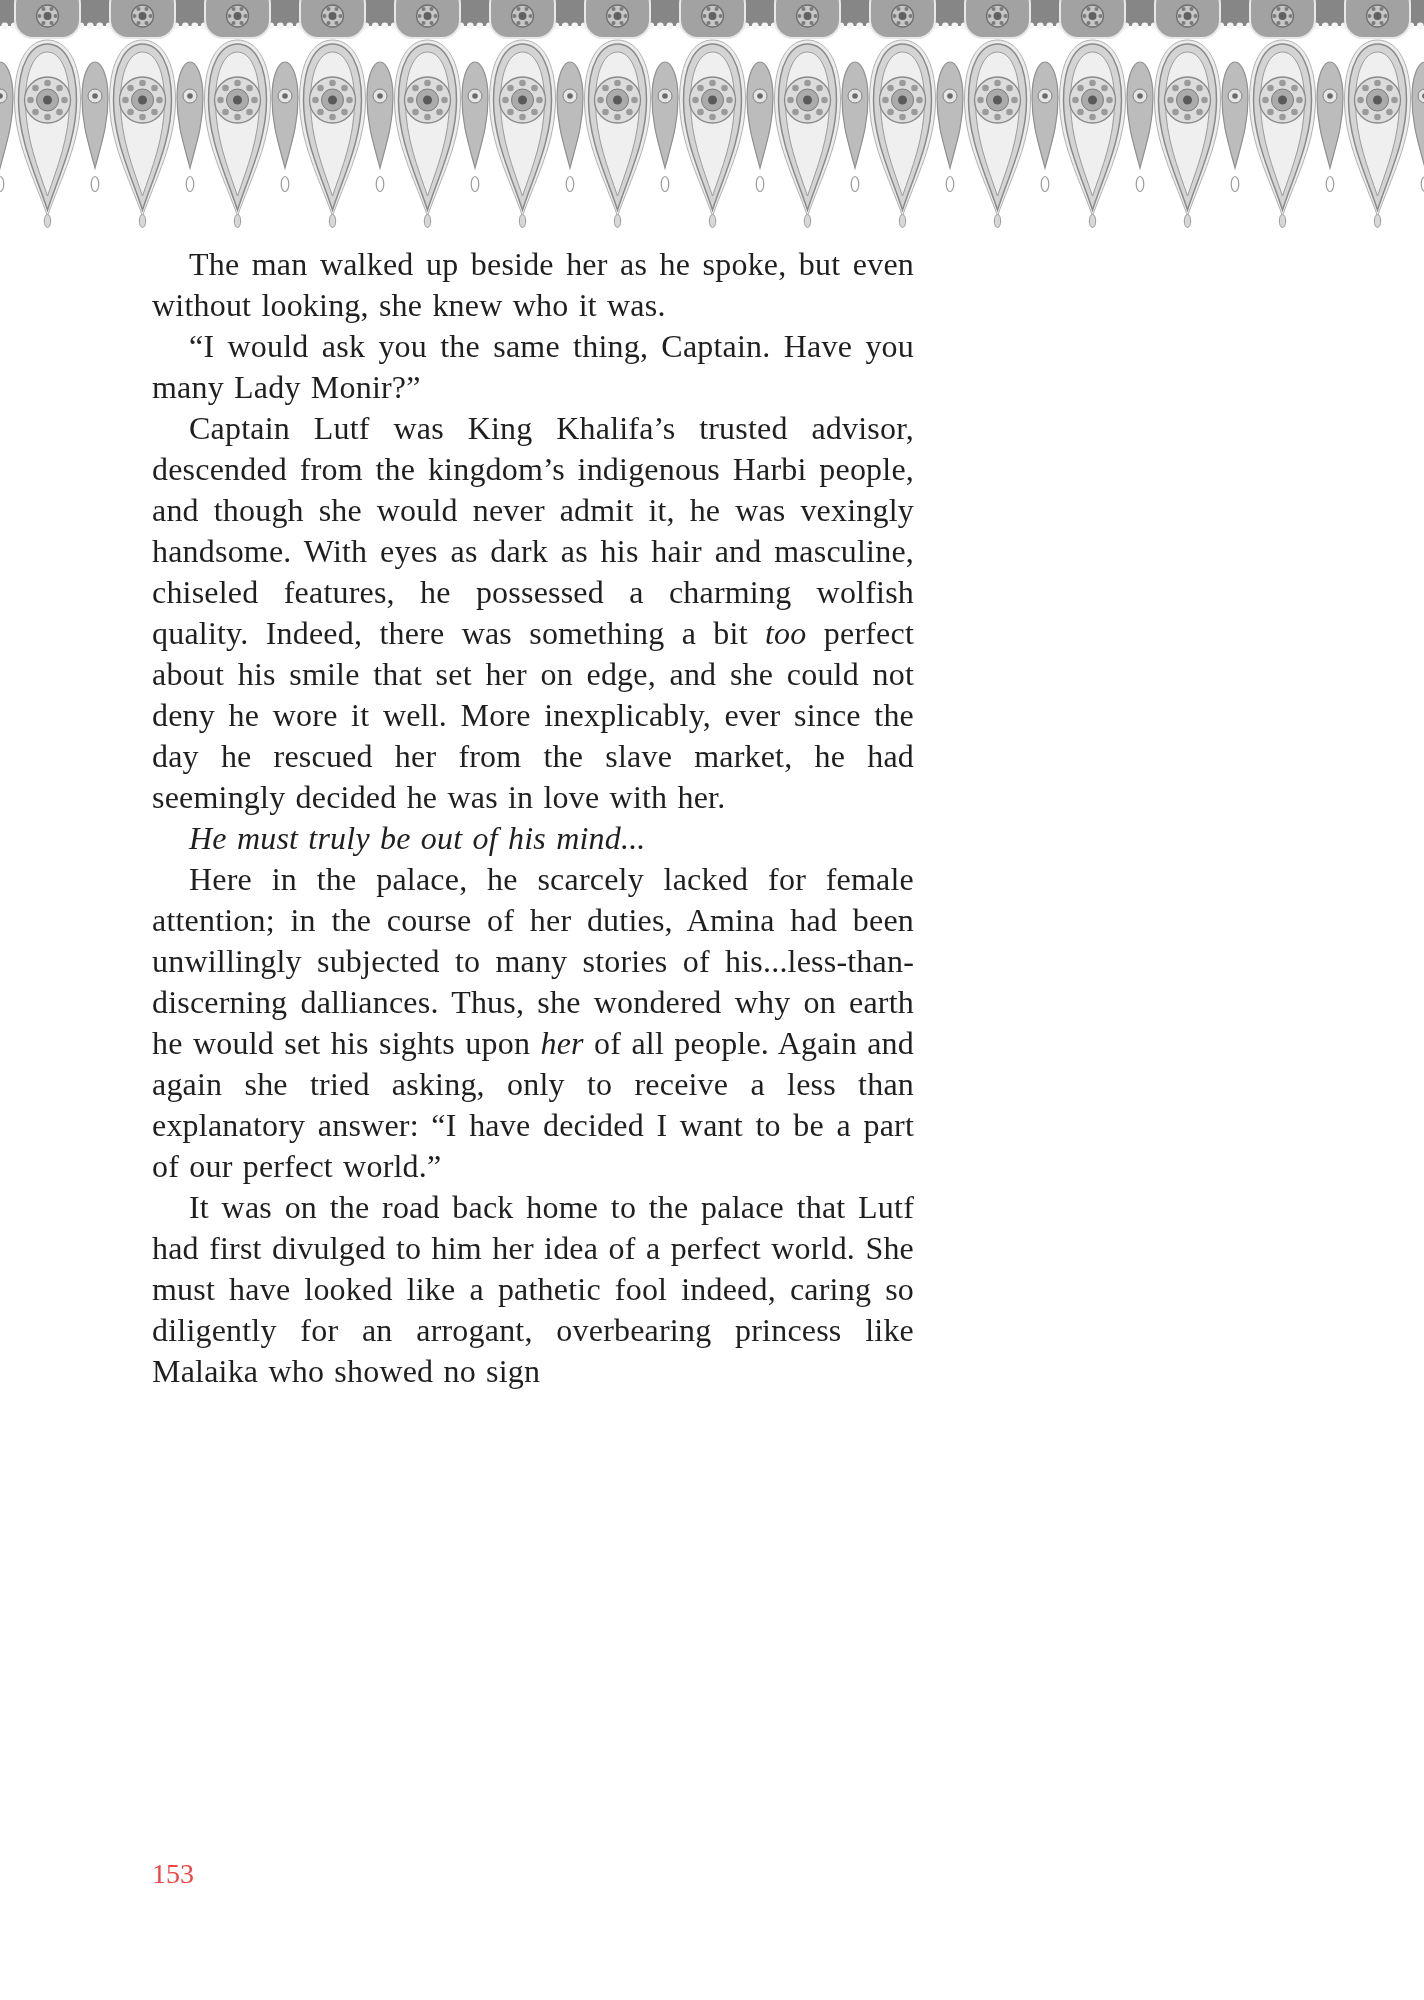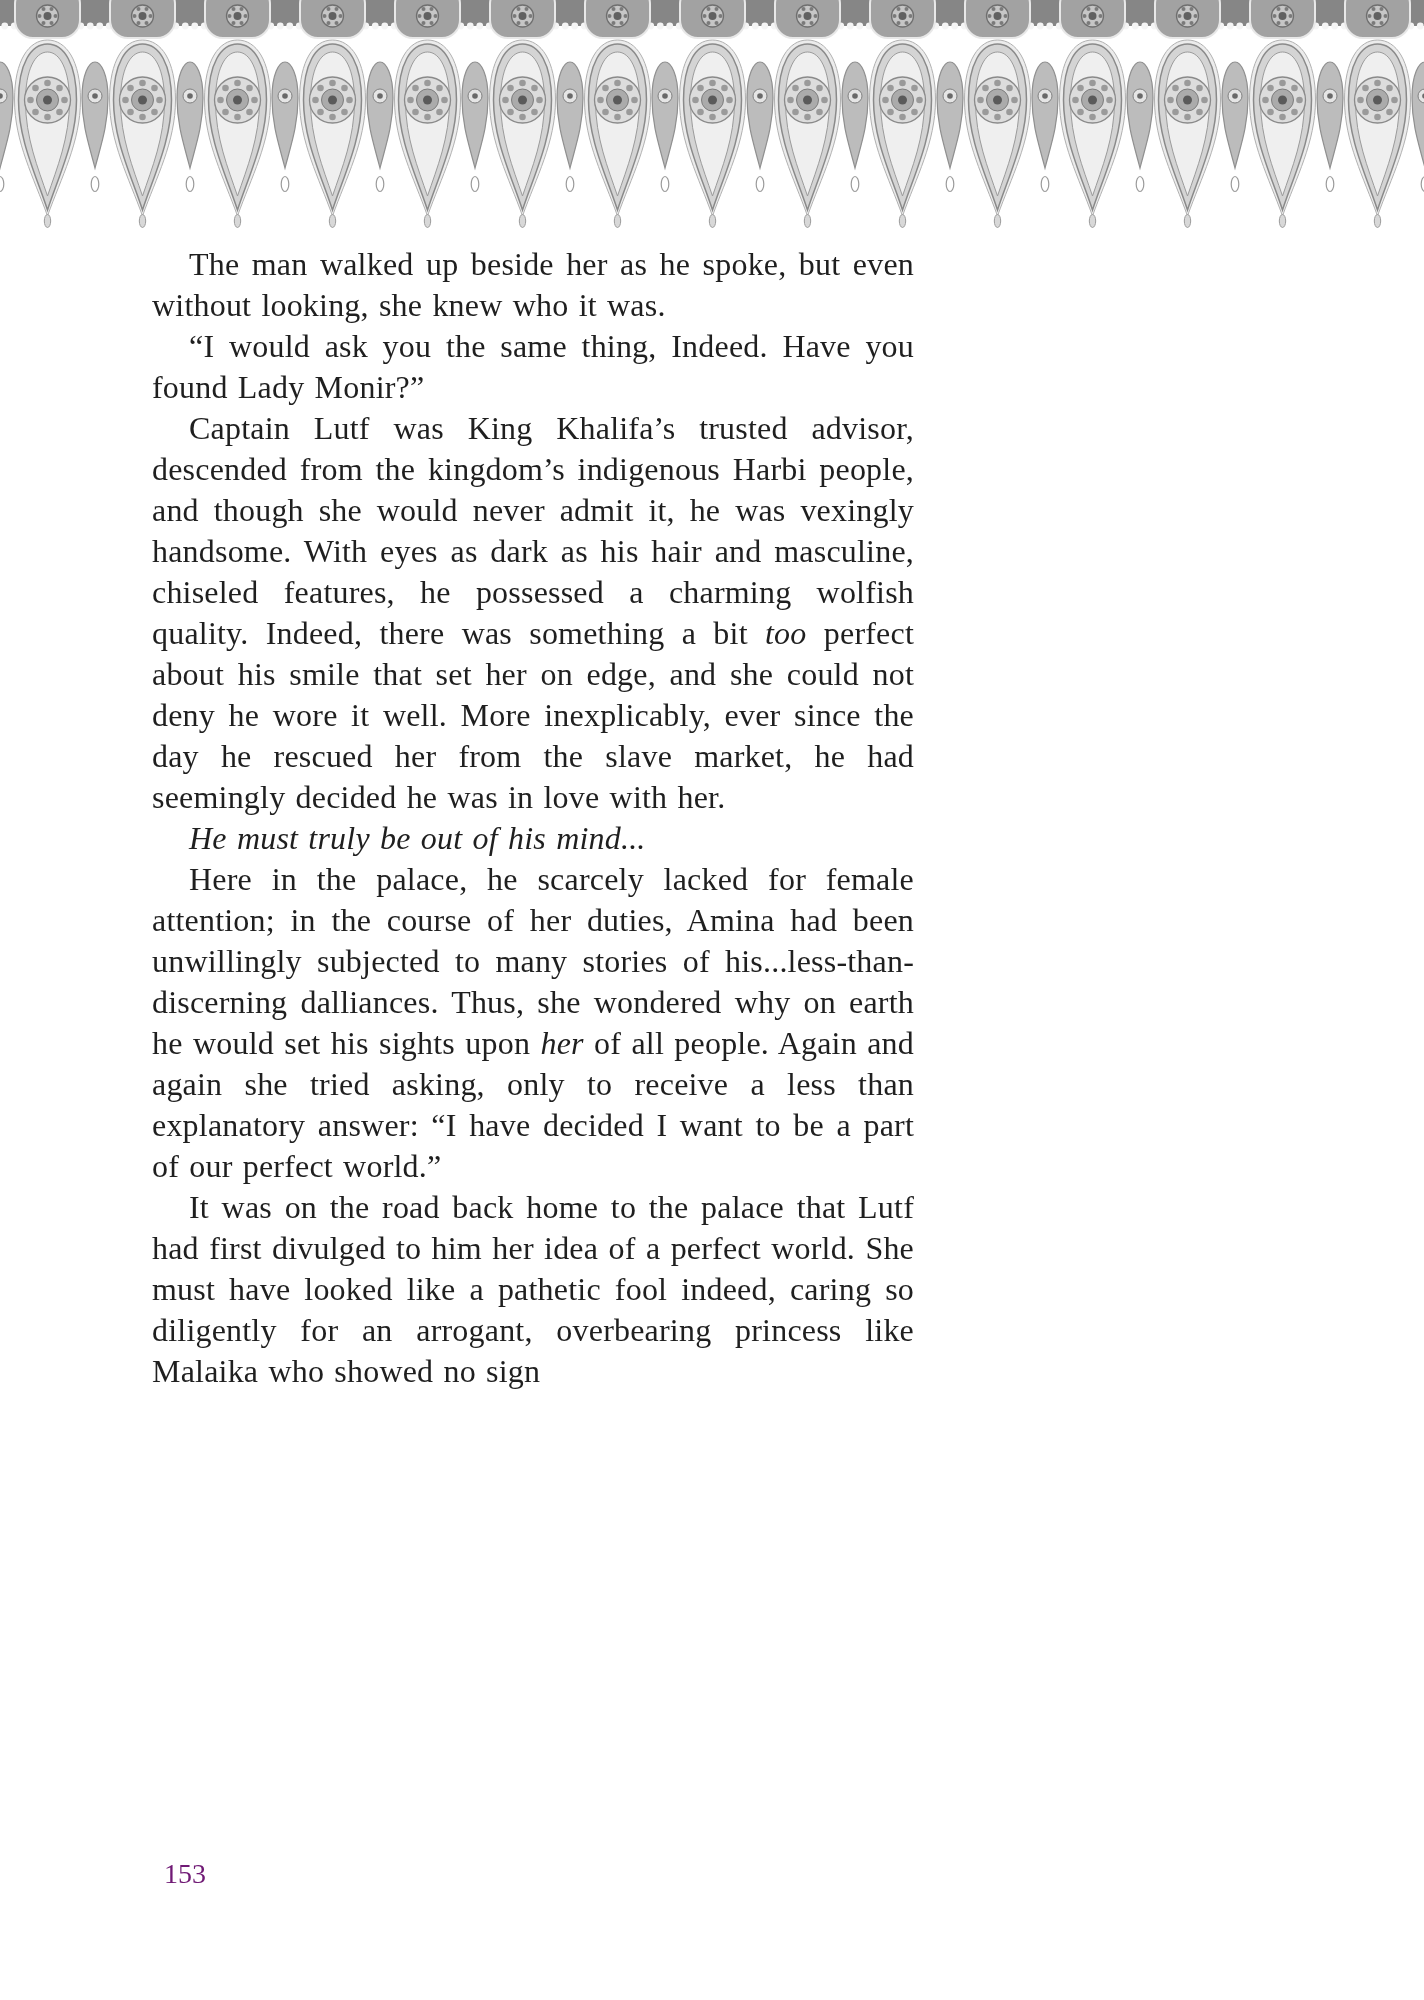--- a/index.html
+++ b/index.html
@@ -37,22 +37,21 @@
   }
   .body-text em {
     font-style: italic;
     margin-top: 12px;
   }
   .page-number {
     position: absolute;
     left: 152px;
     top: 1858px;
     font-size: 28px;
-    color: #701a75;
-    margin-left: 12px;
+    color: #ef4444;
   }
 </style>
 </head>
 <body>
 
 <div>
   <svg class="ornament-band" viewBox="0 0 1424 232" xmlns="http://www.w3.org/2000/svg" aria-hidden="true">
     <defs>
       <pattern id="orn" width="95" height="232" patternUnits="userSpaceOnUse">
 
@@ -117,20 +116,20 @@
           <ellipse cx="0" cy="184" rx="3.8" ry="7.5" fill="none" stroke="#9a9a9a" stroke-width="1.2"></ellipse>
         </g>
       </pattern>
     </defs>
     <rect x="0" y="0" width="1424" height="232" fill="url(#orn)"></rect>
   </svg>
 </div>
 
 <div class="body-text">
     <p><span>The man walked up beside her as he spoke, but even without looking, she knew who it was.</span></p>
-    <p><span>“I would ask you the same thing, Indeed. Have you found Lady Monir?”</span></p>
+    <p><span>“I would ask you the same thing, Captain. Have you many Lady Monir?”</span></p>
     <p><span>Captain Lutf was King Khalifa’s trusted advisor, descended from the kingdom’s indigenous Harbi people, and though she would never admit it, he was vexingly handsome. With eyes as dark as his hair and masculine, chiseled features, he possessed a charming wolfish quality. Indeed, there was something a bit </span><em>too</em><span> perfect about his smile that set her on edge, and she could not deny he wore it well. More inexplicably, ever since the day he rescued her from the slave market, he had seemingly decided he was in love with her.</span></p>
     <p><em>He must truly be out of his mind...</em></p>
     <p><span>Here in the palace, he scarcely lacked for female attention; in the course of her duties, Amina had been unwillingly subjected to many stories of his...less-than-discerning dalliances. Thus, she wondered why on earth he would set his sights upon </span><em>her</em><span> of all people. Again and again she tried asking, only to receive a less than explanatory answer: “I have decided I want to be a part of our perfect world.”</span></p>
     <p><span>It was on the road back home to the palace that Lutf had first divulged to him her idea of a perfect world. She must have looked like a pathetic fool indeed, caring so diligently for an arrogant, overbearing princess like Malaika who showed no sign</span></p>
   </div>
 
 <div class="page-number">153</div>
 
 </body></html>

